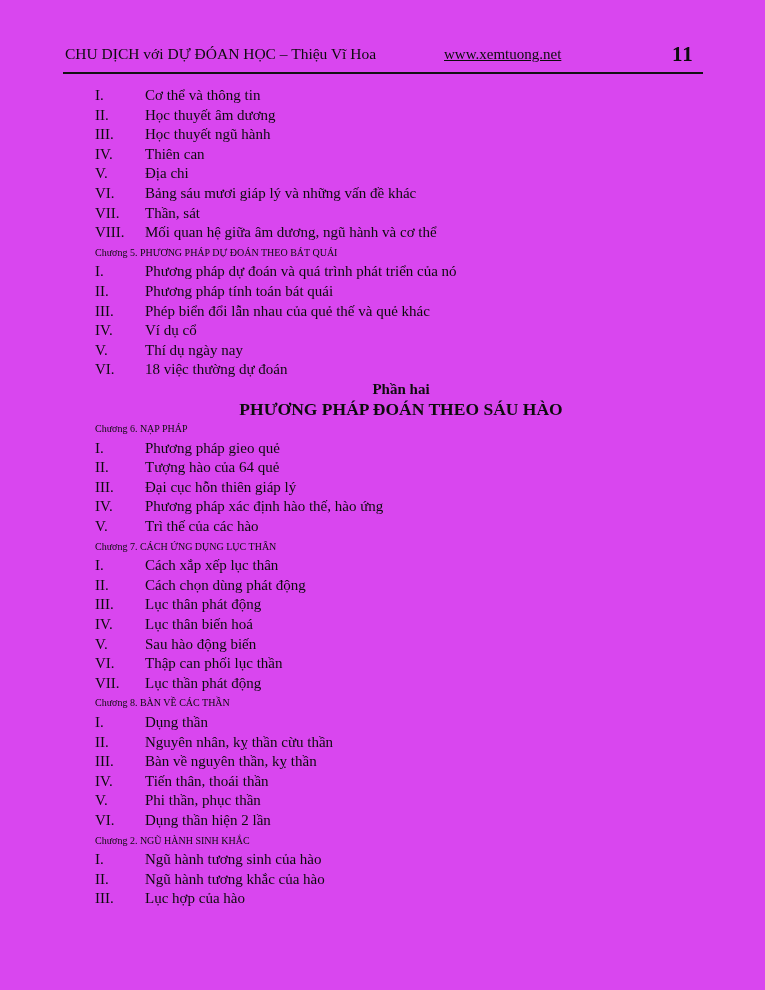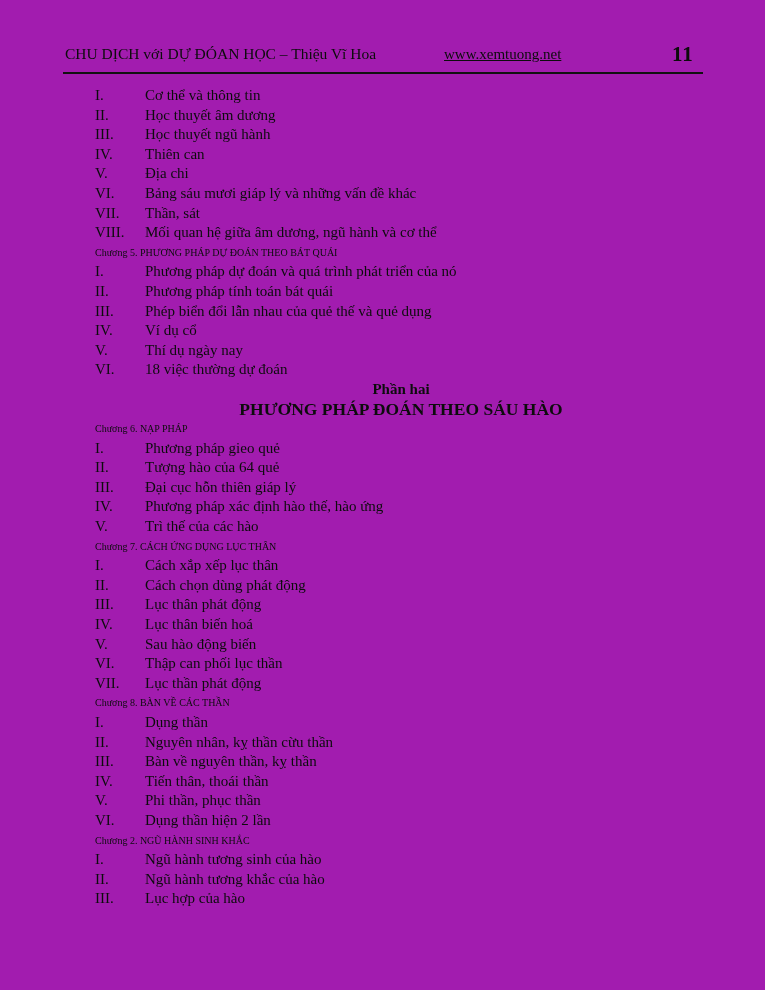--- a/index.html
+++ b/index.html
@@ -1,20 +1,20 @@
 <!DOCTYPE html>
 <html><head>
 <meta charset="utf-8">
 <style>
   html, body { margin: 0; padding: 0; background: #ffffff; }
   .page {
     position: relative;
     width: 765px;
     height: 990px;
-    background: #a21caf;
+    background: #d946ef;
     font-family: "Liberation Serif", serif;
     color: #0c0c0c;
     overflow: hidden;
   }
   .book-title {
     position: absolute;
     left: 65px;
     top: 45px;
     font-size: 15.5px;
     white-space: nowrap;
@@ -87,21 +87,21 @@
       <div class="toc-line item"><span class="num">II.</span><span>Học thuyết âm dương</span></div>
       <div class="toc-line item"><span class="num">III.</span><span>Học thuyết ngũ hành</span></div>
       <div class="toc-line item"><span class="num">IV.</span><span>Thiên can</span></div>
       <div class="toc-line item"><span class="num">V.</span><span>Địa chi</span></div>
       <div class="toc-line item"><span class="num">VI.</span><span>Bảng sáu mươi giáp lý và những vấn đề khác</span></div>
       <div class="toc-line item"><span class="num">VII.</span><span>Thần, sát</span></div>
       <div class="toc-line item"><span class="num">VIII.</span><span>Mối quan hệ giữa âm dương, ngũ hành và cơ thể</span></div>
       <div class="toc-line chapter">Chương 5. PHƯƠNG PHÁP DỰ ĐOÁN THEO BÁT QUÁI</div>
       <div class="toc-line item"><span class="num">I.</span><span>Phương pháp dự đoán và quá trình phát triển của nó</span></div>
       <div class="toc-line item"><span class="num">II.</span><span>Phương pháp tính toán bát quái</span></div>
-      <div class="toc-line item"><span class="num">III.</span><span>Phép biển đổi lẫn nhau của quẻ thế và quẻ dụng</span></div>
+      <div class="toc-line item"><span class="num">III.</span><span>Phép biển đổi lẫn nhau của quẻ thế và quẻ khác</span></div>
       <div class="toc-line item"><span class="num">IV.</span><span>Ví dụ cổ</span></div>
       <div class="toc-line item"><span class="num">V.</span><span>Thí dụ ngày nay</span></div>
       <div class="toc-line item"><span class="num">VI.</span><span>18 việc thường dự đoán</span></div>
       <div class="toc-line part-label">Phần hai</div>
       <div class="toc-line part-title">PHƯƠNG PHÁP ĐOÁN THEO SÁU HÀO</div>
       <div class="toc-line chapter">Chương 6. NẠP PHÁP</div>
       <div class="toc-line item"><span class="num">I.</span><span>Phương pháp gieo quẻ</span></div>
       <div class="toc-line item"><span class="num">II.</span><span>Tượng hào của 64 quẻ</span></div>
       <div class="toc-line item"><span class="num">III.</span><span>Đại cục hỗn thiên giáp lý</span></div>
       <div class="toc-line item"><span class="num">IV.</span><span>Phương pháp xác định hào thế, hào ứng</span></div>

